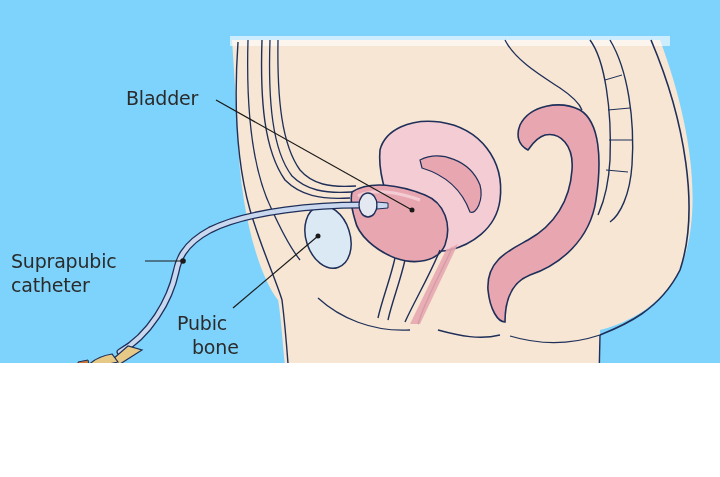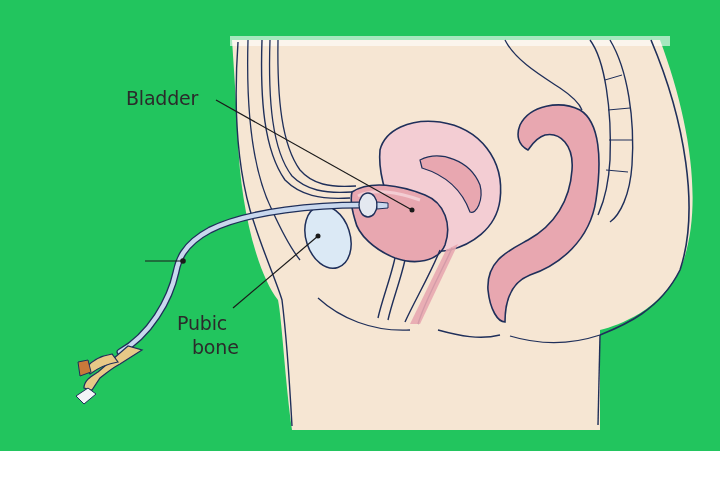--- a/index.html
+++ b/index.html
@@ -1,16 +1,16 @@
 <!DOCTYPE html>
 <html><head>
 <meta charset="utf-8">
 <style>
   html, body { margin: 0; padding: 0; background: #ffffff; }
-  #stage { position: relative; width: 720px; height: 451px; overflow: hidden; background: #22c55e; }
+  #stage { position: relative; width: 720px; height: 363px; overflow: hidden; background: #7dd3fc; }
   svg { position: absolute; left: 0; top: 0; }
   .label {
     position: absolute;
     font-family: "DejaVu Sans", "Liberation Sans", sans-serif;
     font-size: 19px;
     line-height: 23px;
     color: #2b2b2b;
     white-space: pre;
     letter-spacing: -0.2px;
   }
@@ -75,15 +75,17 @@
 
     <line x1="216" y1="100" x2="412" y2="210" stroke="#1a1a1a" stroke-width="1.2"></line>
     <circle cx="412" cy="210" r="2.5" fill="#1a1a1a"></circle>
     <line x1="145" y1="261" x2="183" y2="261" stroke="#1a1a1a" stroke-width="1.2"></line>
     <circle cx="183" cy="261" r="2.8" fill="#1a1a1a"></circle>
     <line x1="233" y1="308" x2="318" y2="236" stroke="#1a1a1a" stroke-width="1.2"></line>
     <circle cx="318" cy="236" r="2.5" fill="#1a1a1a"></circle>
   </svg>
 
   <div class="label" style="left:126px; top:87px;">Bladder</div>
+  <div class="label" style="left:11px; top:250px;">Suprapubic</div>
+  <div class="label" style="left:11px; top:274px;">catheter</div>
   <div class="label" style="left:177px; top:312px;">Pubic</div>
   <div class="label" style="left:192px; top:336px;">bone</div>
 </div>
 
 </body></html>

